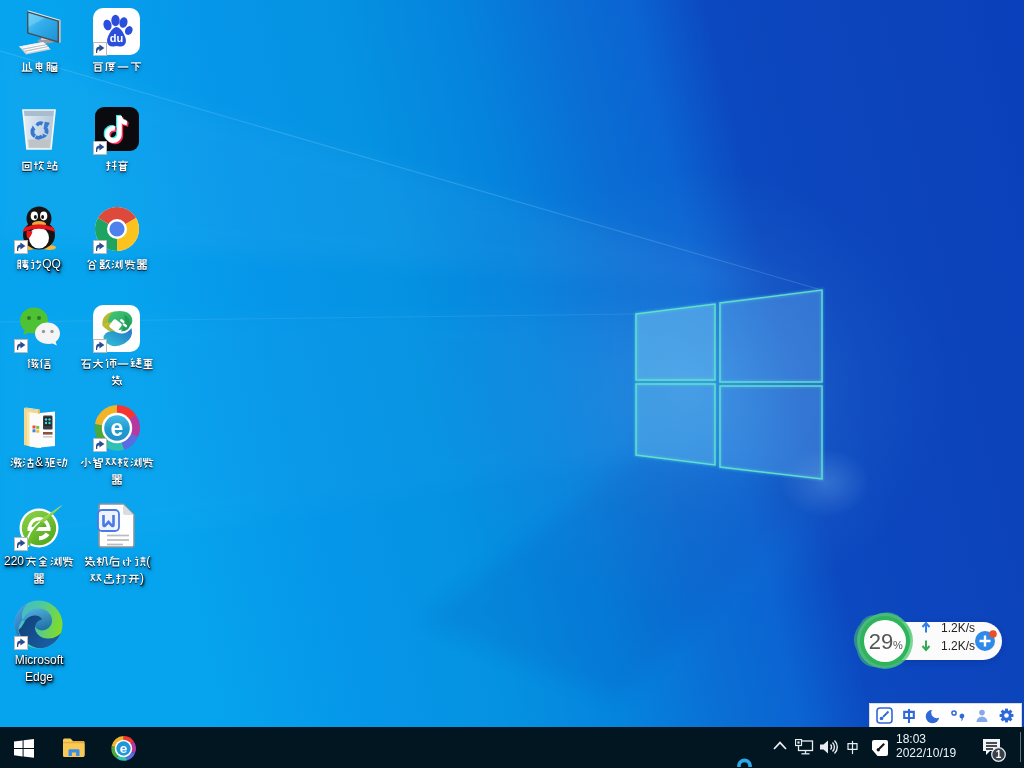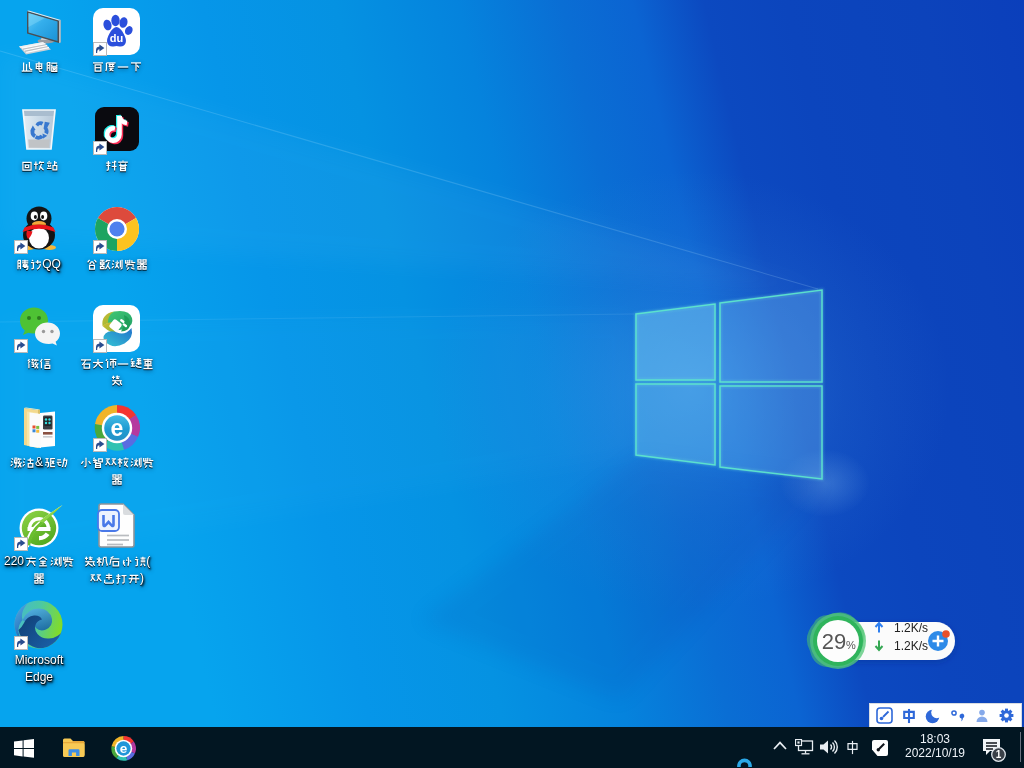--- a/index.html
+++ b/index.html
@@ -4,25 +4,25 @@
 html,body{width:1024px;height:768px;overflow:hidden;font-family:"Liberation Sans",sans-serif}
 #scr{position:relative;width:1024px;height:768px;background:#15803d;overflow:hidden}
 .abs{position:absolute}
 .dl{position:absolute;width:140px;display:flex;justify-content:center;align-items:center;gap:0.5px;
  color:#fff;font-size:12px;line-height:13px;height:13px;
  text-shadow:1px 1px 2px rgba(0,0,0,.9);
  filter:drop-shadow(0.8px 1.1px 0.6px rgba(0,0,0,.75)) drop-shadow(0 1.2px 2px rgba(0,20,50,.45));}
 .cj{width:12px;height:12px;stroke:#fff;stroke-width:10.5;fill:none;stroke-linecap:butt}
 .icon{position:absolute}
 #tb{position:absolute;left:0;top:727px;width:1024px;height:41px;background:#021622}
-.tray{position:absolute;color:#eef3f8;font-size:12px;text-align:center}
+.tray{position:absolute;color:#eef3f8;font-size:12px;}
 .tray,.abs{position:absolute}
 #ime{position:absolute;left:869px;top:703px;width:153px;height:25px;background:#fff;
  border:1px solid #d8dce2;display:flex;align-items:center;justify-content:space-around;padding:0 2px}
-#nsw{position:absolute;left:804px;top:607px;width:173px;height:68px}
+#nsw{position:absolute;left:851px;top:607px;width:173px;height:68px}
 </style></head><body>
 <div id="scr">
     <svg class="abs" style="left:0;top:0" width="1024" height="768" viewBox="0 0 1024 768">
 <defs>
 <linearGradient id="bgg" gradientUnits="userSpaceOnUse" x1="73" y1="114" x2="1047" y2="-114">
 <stop offset="0" stop-color="#06a4ee"></stop>
           <stop offset="0.15" stop-color="#0696e9"></stop>
 <stop offset="0.28" stop-color="#0592e2"></stop>
           <stop offset="0.40" stop-color="#0583dd"></stop>
 <stop offset="0.5" stop-color="#0a6ed4"></stop>

